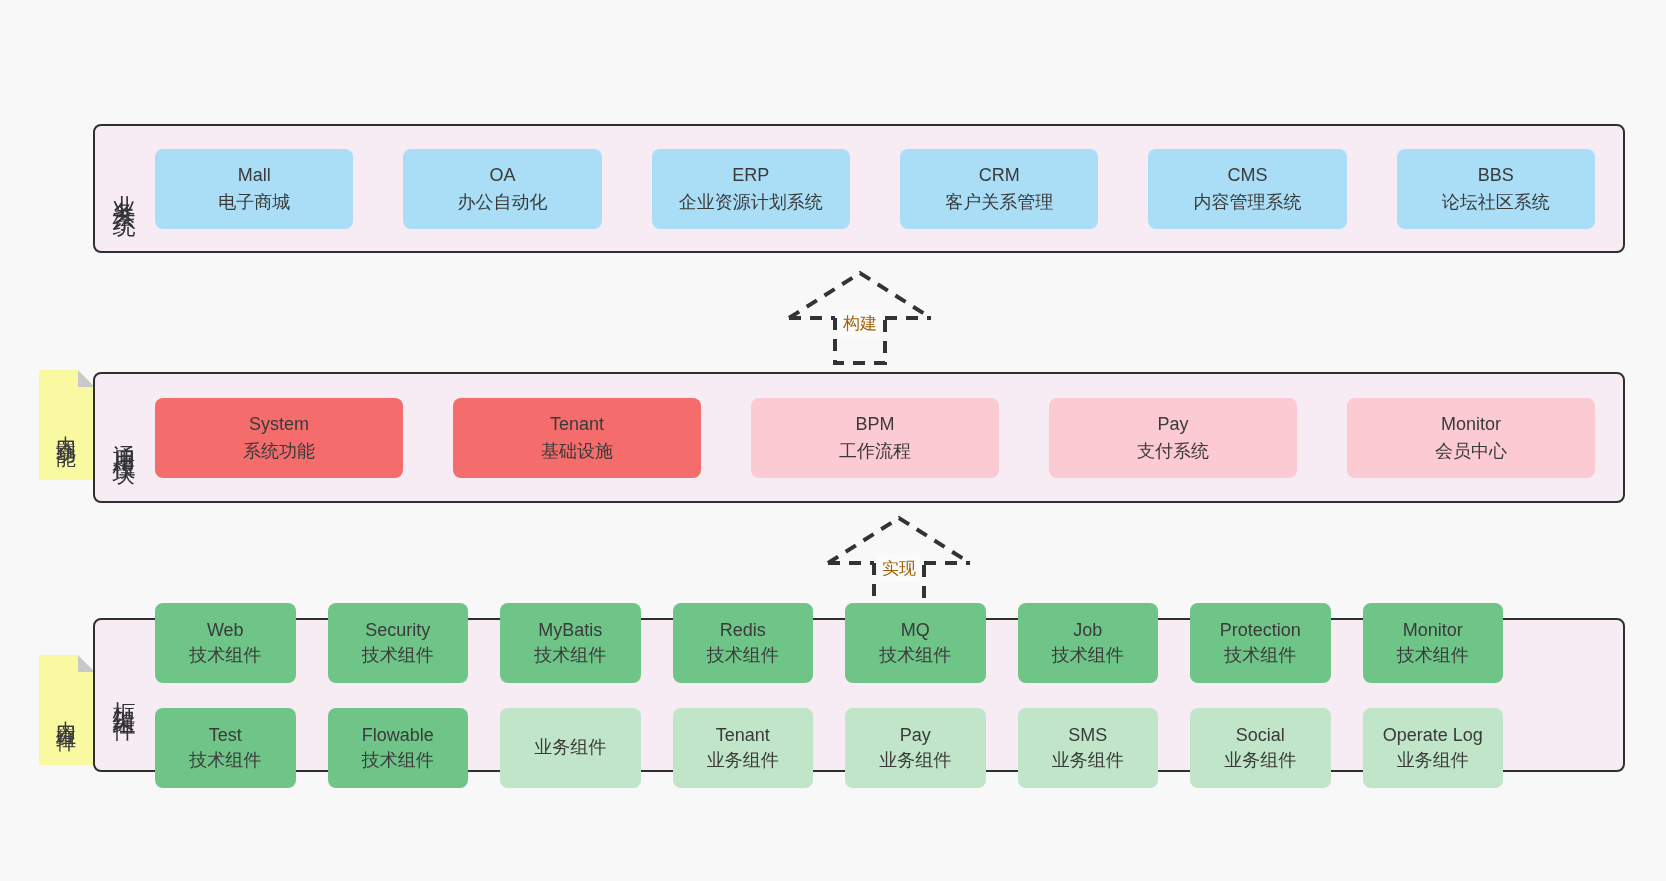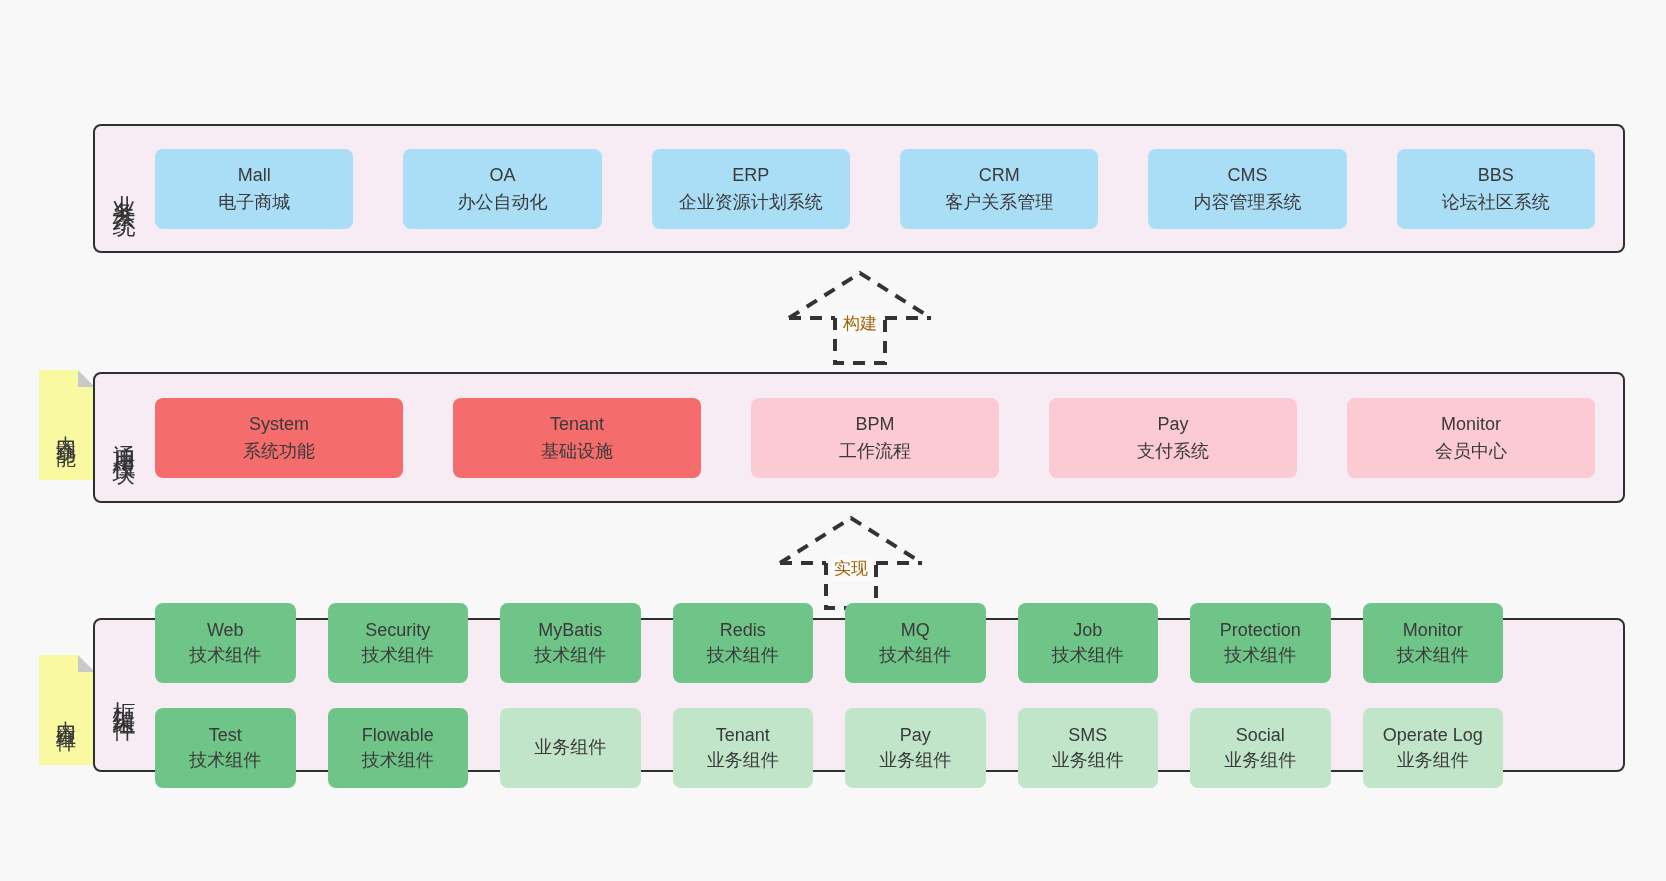--- a/index.html
+++ b/index.html
@@ -80,21 +80,21 @@
   .box-title, .box-sub { color: #3a3a3a; }
 
   
   .arrow {
     position: absolute;
     width: 150px;
     height: 100px;
     z-index: 0;
   }
   #arrow-build     { left: 785px; top: 268px; }
-  #arrow-implement { left: 776px; top: 513px; }
+  #arrow-implement { left: 824px; top: 513px; }
 
   .arrow svg { display: block; }
 
   .arrow-label {
     position: absolute;
     top: 42px;
     left: 50%;
     transform: translateX(-50%);
     background: #fbfbfb;
     padding: 2px 5px;

